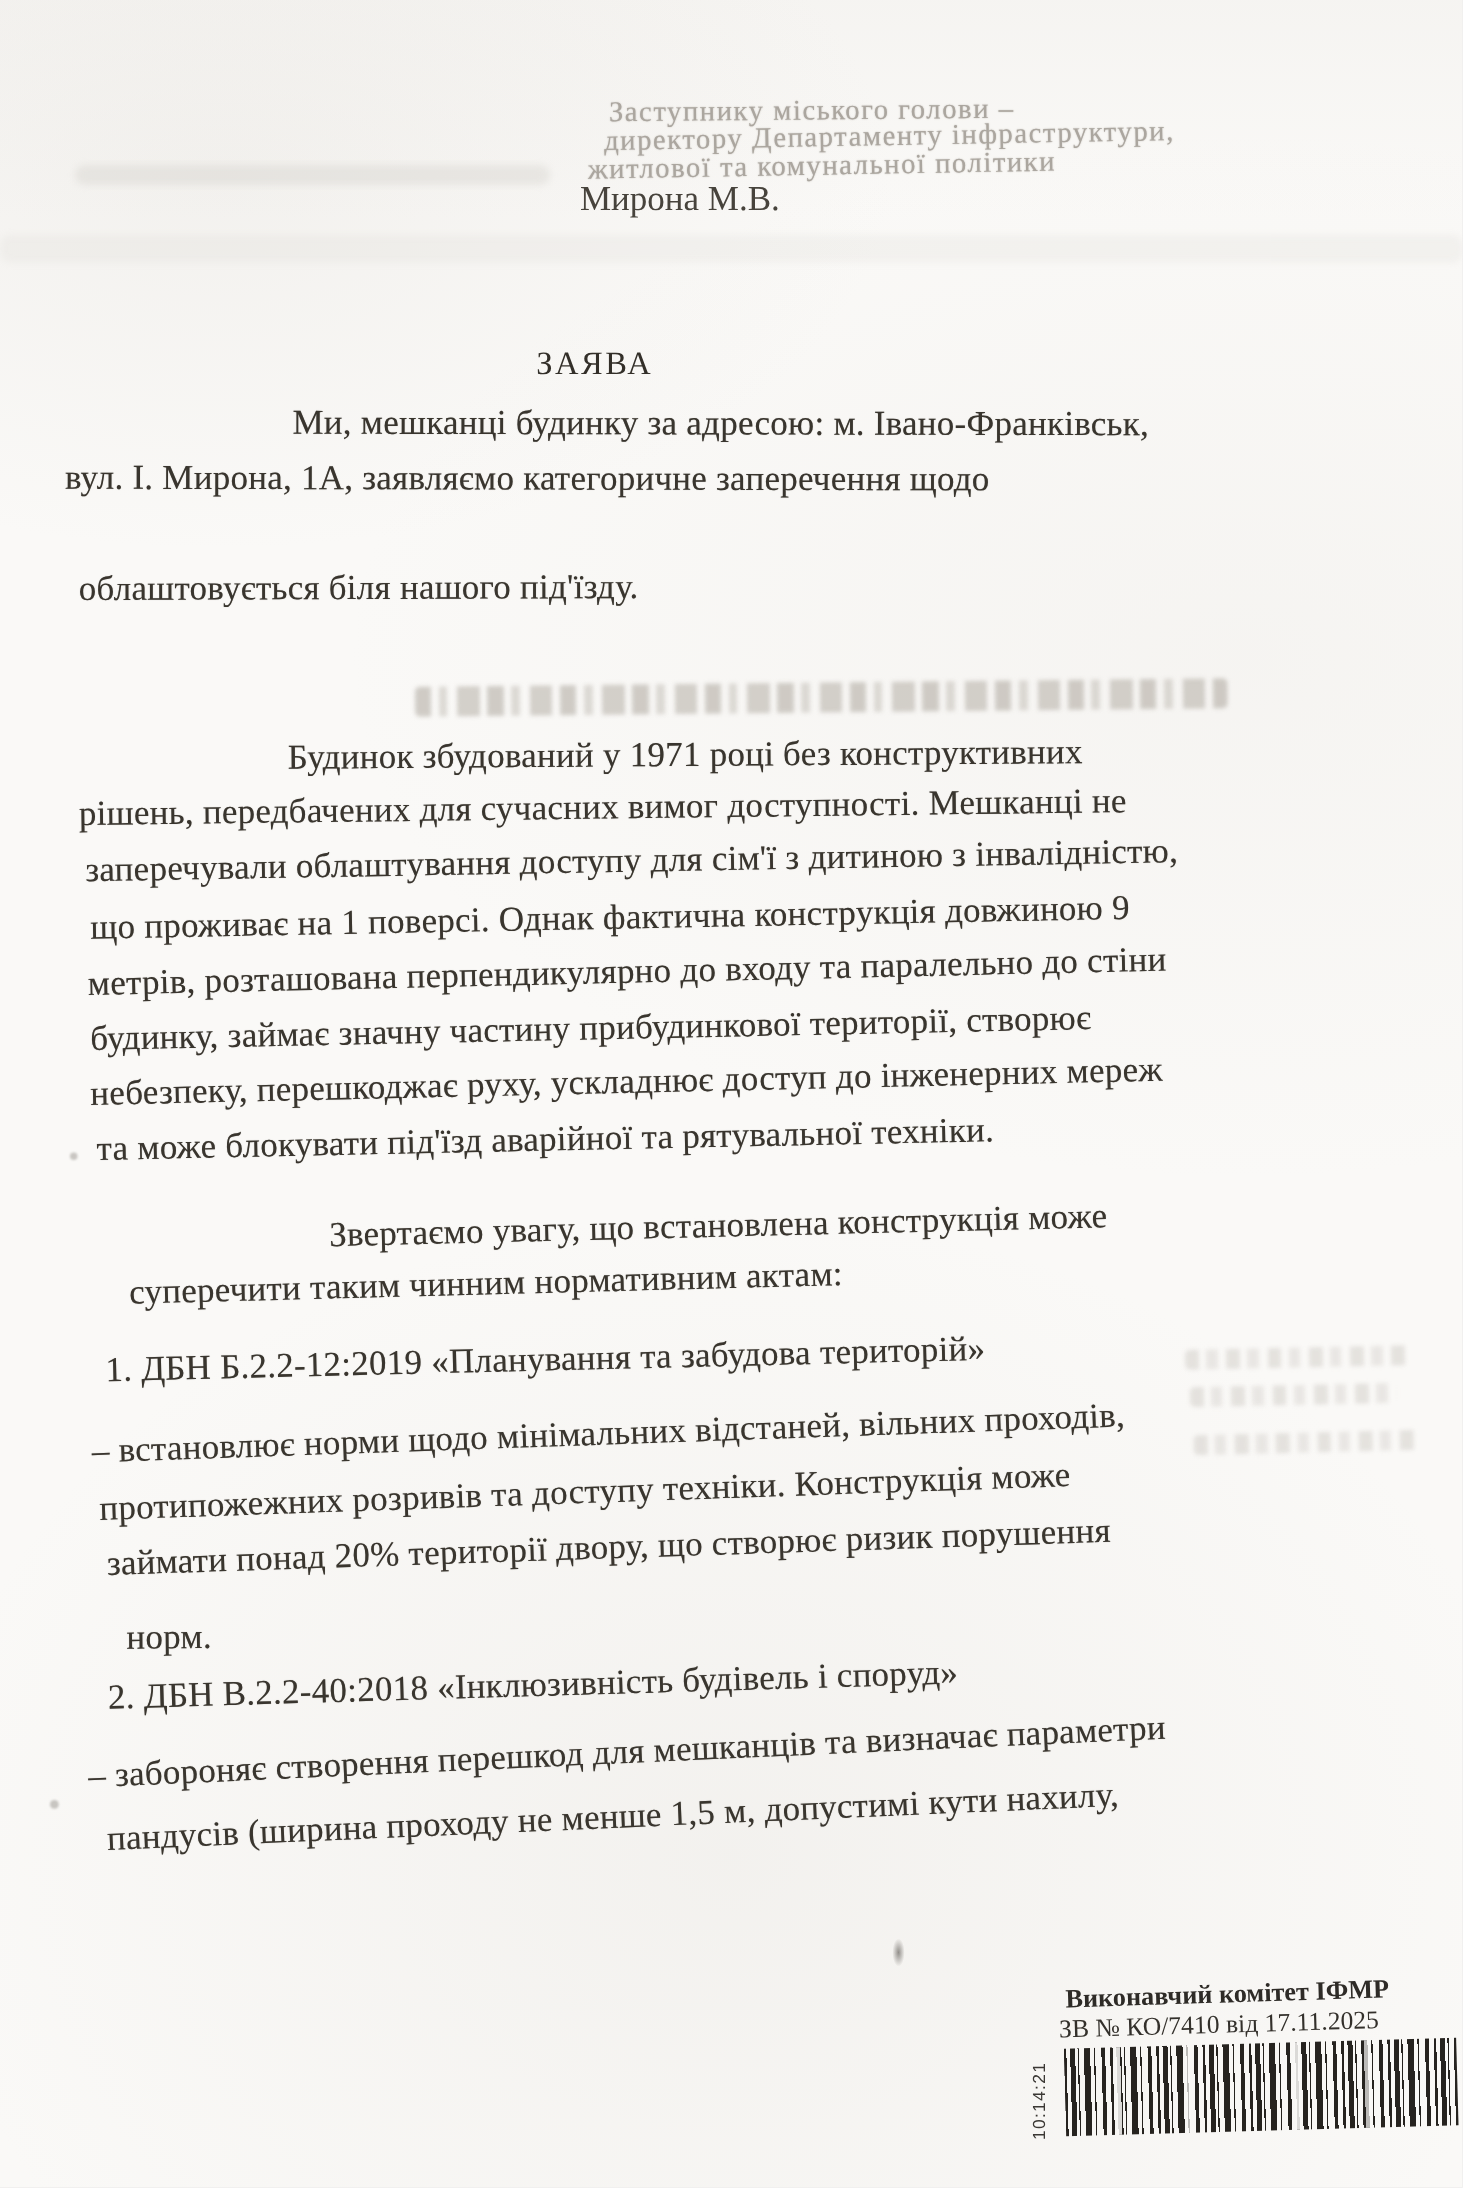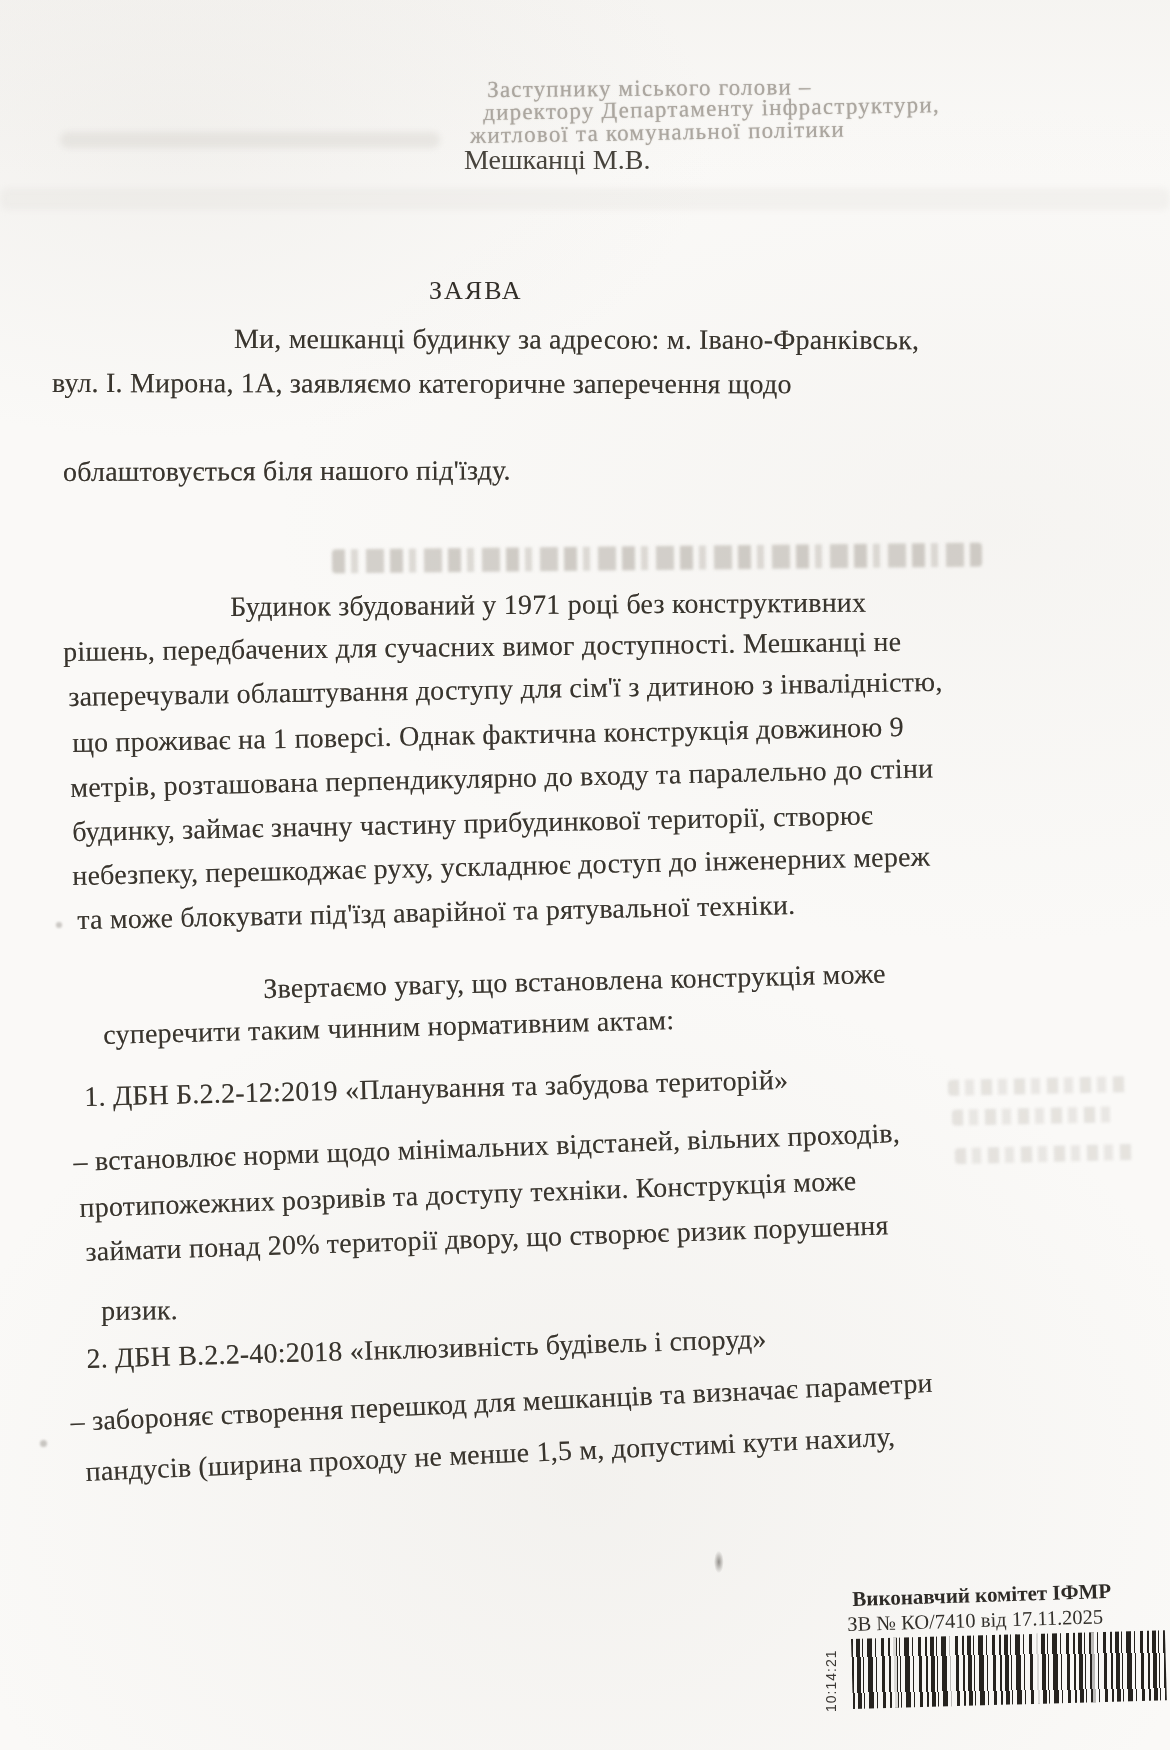--- a/index.html
+++ b/index.html
@@ -70,21 +70,21 @@
 <body>
 
 <div class="page">
 
   <div class="streak" style="left:60px;top:132px;width:380px;height:16px;"></div>
   <div class="streak" style="left:0px;top:188px;width:1170px;height:22px;opacity:.5;"></div>
 
   <div class="line addr" style="left:487px;top:78px;--r:-0.5deg">Заступнику міського голови –</div>
   <div class="line addr" style="left:483px;top:101px;--r:-1deg">директору Департаменту інфраструктури,</div>
   <div class="line addr" style="left:470px;top:124px;--r:-1deg">житлової та комунальної політики</div>
-  <div class="line name" style="left:464px;top:146px;--r:0deg">Мешканці М.В.</div>
+  <div class="line name" style="left:464px;top:146px;--r:0deg">Мирона М.В.</div>
 
   <div class="line title" style="left:429px;top:278px;--r:0deg">ЗАЯВА</div>
 
   <div class="line body-text" style="left:234px;top:325px;--r:0.1deg">Ми, мешканці будинку за адресою: м. Івано-Франківськ,</div>
   <div class="line body-text" style="left:52px;top:369px;--r:0.1deg">вул. І. Мирона, 1А, заявляємо категоричне заперечення щодо</div>
   <div class="line body-text" style="left:63px;top:458px;--r:-0.2deg">облаштовується біля нашого під'їзду.</div>
 
   <div class="ghost ghost-strong" style="left:332px;top:546px;width:650px;height:24px;transform:rotate(-0.6deg);"></div>
 
   <div class="line body-text" style="left:230px;top:593px;--r:-0.4deg">Будинок збудований у 1971 році без конструктивних</div>
@@ -100,21 +100,21 @@
   <div class="line body-text" style="left:103px;top:1021px;--r:-1.5deg">суперечити таким чинним нормативним актам:</div>
 
   <div class="ghost ghost-weak" style="left:948px;top:1078px;width:180px;height:16px;transform:rotate(-1.2deg);"></div>
   <div class="ghost ghost-weak" style="left:952px;top:1108px;width:165px;height:16px;transform:rotate(-1.2deg);"></div>
   <div class="ghost ghost-weak" style="left:955px;top:1146px;width:180px;height:16px;transform:rotate(-1.4deg);"></div>
 
   <div class="line body-text" style="left:84px;top:1083px;--r:-1.4deg">1. ДБН Б.2.2-12:2019 «Планування та забудова територій»</div>
   <div class="line body-text" style="left:73px;top:1148px;--r:-2deg">– встановлює норми щодо мінімальних відстаней, вільних проходів,</div>
   <div class="line body-text" style="left:79px;top:1194px;--r:-2deg">протипожежних розривів та доступу техніки. Конструкція може</div>
   <div class="line body-text" style="left:85px;top:1238px;--r:-1.9deg">займати понад 20% території двору, що створює ризик порушення</div>
-  <div class="line body-text" style="left:101px;top:1297px;--r:-0.6deg">ризик.</div>
+  <div class="line body-text" style="left:101px;top:1297px;--r:-0.6deg">норм.</div>
 
   <div class="line body-text" style="left:86px;top:1345px;--r:-1.7deg">2. ДБН В.2.2-40:2018 «Інклюзивність будівель і споруд»</div>
   <div class="line body-text" style="left:70px;top:1408px;--r:-2.6deg">– забороняє створення перешкод для мешканців та визначає параметри</div>
   <div class="line body-text" style="left:85px;top:1458px;--r:-2.5deg">пандусів (ширина проходу не менше 1,5 м, допустимі кути нахилу,</div>
 
   <div class="smudge" style="left:56px;top:922px;width:6px;height:6px;"></div>
   <div class="smudge" style="left:40px;top:1440px;width:7px;height:7px;"></div>
   <div class="curl"></div>
 
   <div class="line stamp-org" style="left:852px;top:1589px;--r:-1.8deg">Виконавчий комітет ІФМР</div>

